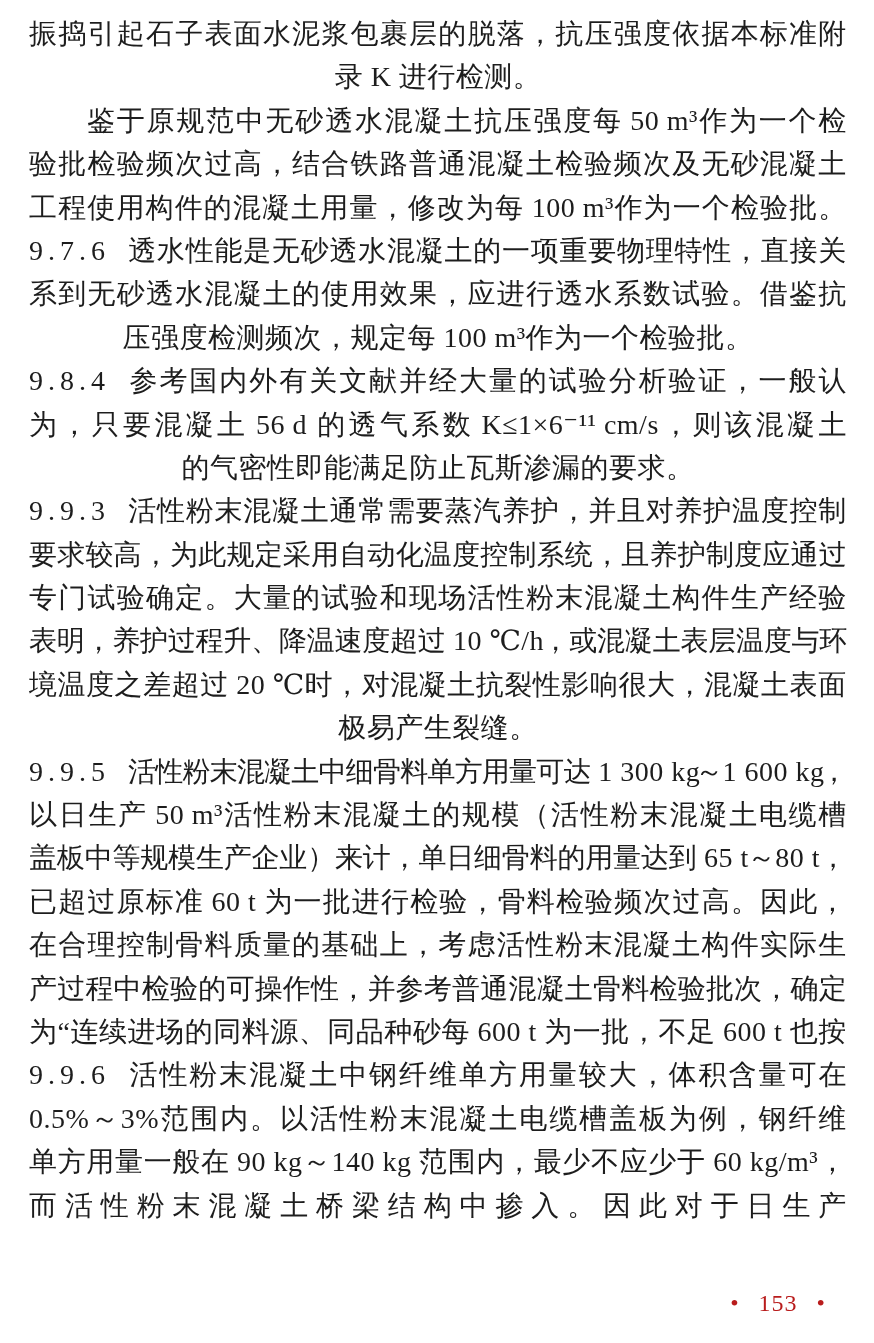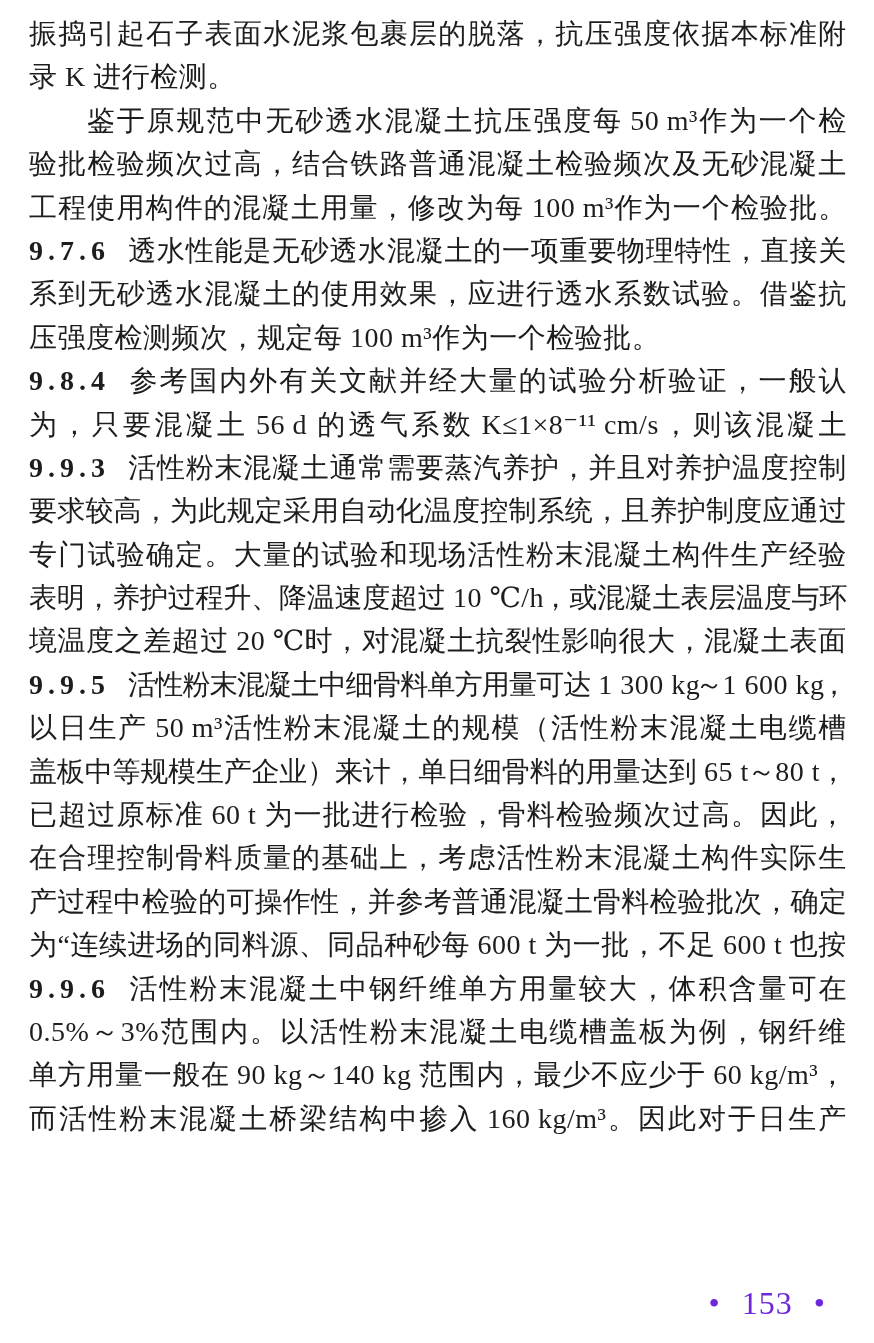--- a/index.html
+++ b/index.html
@@ -37,41 +37,41 @@
     justify-content: space-between;
     align-items: baseline;
   }
   .line .tok {
     white-space: pre;
     flex-shrink: 1;
     min-width: 0;
   }
   .line.plain {
     white-space: pre;
-    text-align: left;
+    text-align: center;
   }
   .line.indent {
     padding-left: 58px;
   }
   .sec-label {
-    font-weight: bold;
+    font-weight: normal;
     letter-spacing: 5px;
     padding-right: 18px;
     white-space: pre;
     flex-shrink: 0;
   }
   .page-number {
     position: absolute;
     top: 1286px;
     right: 48px;
-    font-size: 32px;
+    font-size: 24px;
     line-height: 34px;
     word-spacing: 12px;
     letter-spacing: 1px;
-    color: #6d28d9;
+    color: #b91c1c;
   }
 </style>
 </head>
 <body>
 
 <div class="page">
   <div class="text-block" id="text-block">
       <div>
         <div class="line just">
           <span class="tok">振</span>
@@ -287,28 +287,29 @@
           <span class="tok">要</span>
           <span class="tok">混</span>
           <span class="tok">凝</span>
           <span class="tok">土</span>
           <span class="tok"> 56 d </span>
           <span class="tok">的</span>
           <span class="tok">透</span>
           <span class="tok">气</span>
           <span class="tok">系</span>
           <span class="tok">数</span>
-          <span class="tok"> K≤1×8⁻¹¹ cm/s</span>
+          <span class="tok"> K≤1×6⁻¹¹ cm/s</span>
           <span class="tok">，</span>
           <span class="tok">则</span>
           <span class="tok">该</span>
           <span class="tok">混</span>
           <span class="tok">凝</span>
           <span class="tok">土</span>
         </div>
+        <div class="line plain"><span>的气密性即能满足防止瓦斯渗漏的要求。</span></div>
       </div>
       <div>
         <div class="line just">
           <span class="sec-label">9.9.3</span>
           <span class="tok">活</span>
           <span class="tok">性</span>
           <span class="tok">粉</span>
           <span class="tok">末</span>
           <span class="tok">混</span>
           <span class="tok">凝</span>
@@ -444,20 +445,21 @@
           <span class="tok">响</span>
           <span class="tok">很</span>
           <span class="tok">大</span>
           <span class="tok">，</span>
           <span class="tok">混</span>
           <span class="tok">凝</span>
           <span class="tok">土</span>
           <span class="tok">表</span>
           <span class="tok">面</span>
         </div>
+        <div class="line plain"><span>极易产生裂缝。</span></div>
       </div>
       <div>
         <div class="line just">
           <span class="sec-label">9.9.5</span>
           <span class="tok">活</span>
           <span class="tok">性</span>
           <span class="tok">粉</span>
           <span class="tok">末</span>
           <span class="tok">混</span>
           <span class="tok">凝</span>
@@ -743,21 +745,20 @@
           <span class="tok">混</span>
           <span class="tok">凝</span>
           <span class="tok">土</span>
           <span class="tok">桥</span>
           <span class="tok">梁</span>
           <span class="tok">结</span>
           <span class="tok">构</span>
           <span class="tok">中</span>
           <span class="tok">掺</span>
           <span class="tok">入</span>
-          <span class="tok"> 160 kg/m³</span>
           <span class="tok">。</span>
           <span class="tok">因</span>
           <span class="tok">此</span>
           <span class="tok">对</span>
           <span class="tok">于</span>
           <span class="tok">日</span>
           <span class="tok">生</span>
           <span class="tok">产</span>
         </div>
       </div>

